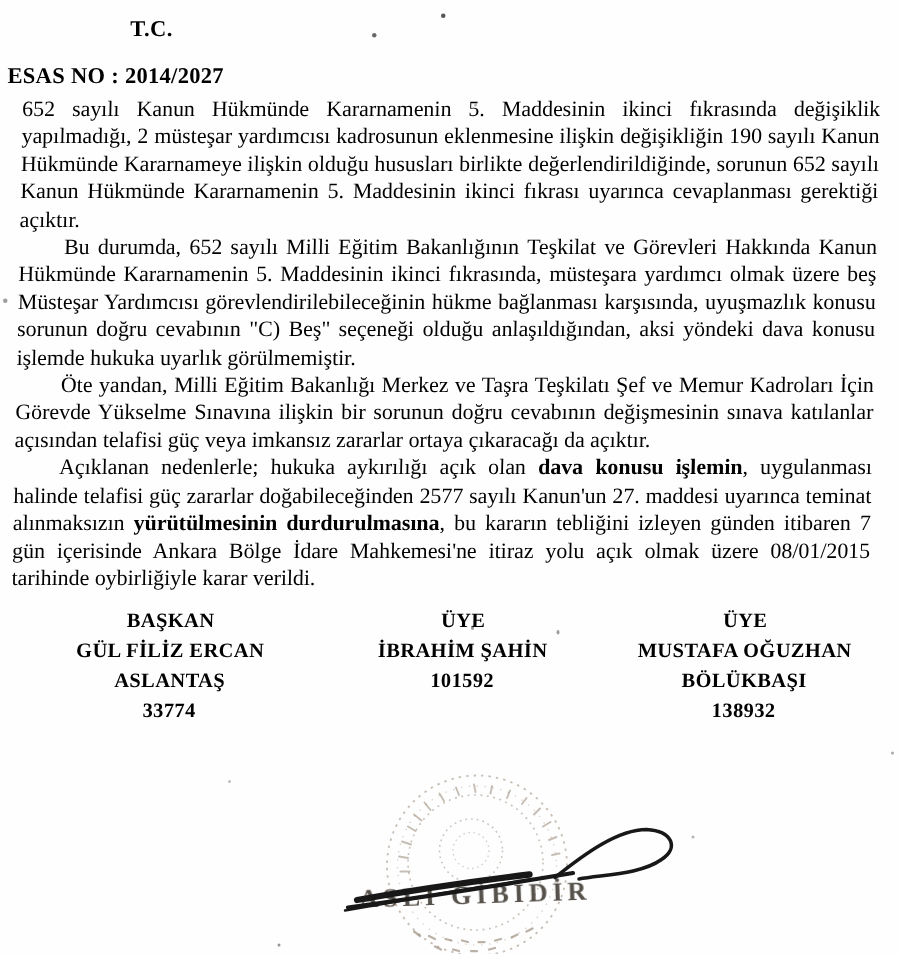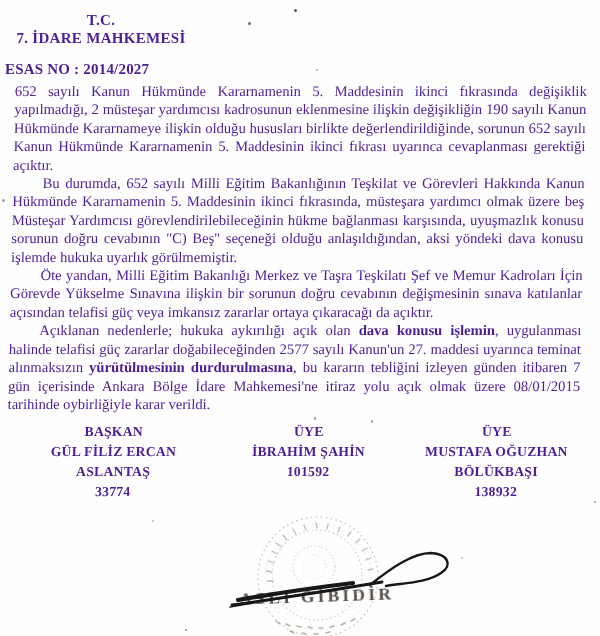--- a/index.html
+++ b/index.html
@@ -1,18 +1,18 @@
 <!DOCTYPE html>
 <html><head>
 <meta charset="utf-8">
 <style>
   html,body{margin:0;padding:0;background:#ffffff;}
   .page{
     position:relative;width:600px;height:636px;background:#fefefe;overflow:hidden;
-    font-family:"Liberation Serif","DejaVu Serif",serif;color:#4c1d95;
+    font-family:"Liberation Serif","DejaVu Serif",serif;color:#000000;
   }
   
   .hdr{padding-top:11px;margin-left:5px;}
   .hdr-center{width:192px;text-align:center;font-weight:bold;font-size:15px;line-height:18px;letter-spacing:.3px;}
   .esas{font-weight:bold;font-size:15px;line-height:18px;margin-left:0px;margin-top:13px;letter-spacing:.2px;}
   
   .doc-body{
     margin:4px 13px 0 15px;text-align:justify;
     font-size:14.6px;line-height:18.4px;
     transform:skewX(-1.3deg);transform-origin:0 0;
@@ -35,21 +35,20 @@
   .speck{position:absolute;border-radius:50%;background:#2b2b2b;}
 </style>
 </head>
 <body>
 
 <div class="page">
 
   <div class="hdr">
     <div class="hdr-center">
       <div>T.C.</div>
-      <div>7. İDARE MAHKEMESİ</div>
     </div>
     <div class="esas"><span>ESAS NO :</span> <span>2014/2027</span></div>
   </div>
 
   <div class="doc-body">
     <p class="para"><span>652 sayılı Kanun Hükmünde Kararnamenin 5. Maddesinin ikinci fıkrasında değişiklik yapılmadığı, 2 müsteşar yardımcısı kadrosunun eklenmesine ilişkin değişikliğin 190 sayılı Kanun Hükmünde Kararnameye ilişkin olduğu hususları birlikte değerlendirildiğinde, sorunun 652 sayılı Kanun Hükmünde Kararnamenin 5. Maddesinin ikinci fıkrası uyarınca cevaplanması gerektiği açıktır.</span></p>
     <p class="para indent"><span>Bu durumda, 652 sayılı Milli Eğitim Bakanlığının Teşkilat ve Görevleri Hakkında Kanun Hükmünde Kararnamenin 5. Maddesinin ikinci fıkrasında, müsteşara yardımcı olmak üzere beş Müsteşar Yardımcısı görevlendirilebileceğinin hükme bağlanması karşısında, uyuşmazlık konusu sorunun doğru cevabının "C) Beş" seçeneği olduğu anlaşıldığından, aksi yöndeki dava konusu işlemde hukuka uyarlık görülmemiştir.</span></p>
     <p class="para indent"><span>Öte yandan, Milli Eğitim Bakanlığı Merkez ve Taşra Teşkilatı Şef ve Memur Kadroları İçin Görevde Yükselme Sınavına ilişkin bir sorunun doğru cevabının değişmesinin sınava katılanlar açısından telafisi güç veya imkansız zararlar ortaya çıkaracağı da açıktır.</span></p>
     <p class="para indent"><span>Açıklanan nedenlerle; hukuka aykırılığı açık olan </span><span class="b">dava konusu işlemin</span><span>, uygulanması halinde telafisi güç zararlar doğabileceğinden 2577 sayılı Kanun'un 27. maddesi uyarınca teminat alınmaksızın </span><span class="b">yürütülmesinin durdurulmasına</span><span>, bu kararın tebliğini izleyen günden itibaren 7 gün içerisinde Ankara Bölge İdare Mahkemesi'ne itiraz yolu açık olmak üzere 08/01/2015 tarihinde oybirliğiyle karar verildi.</span></p>
   </div>

